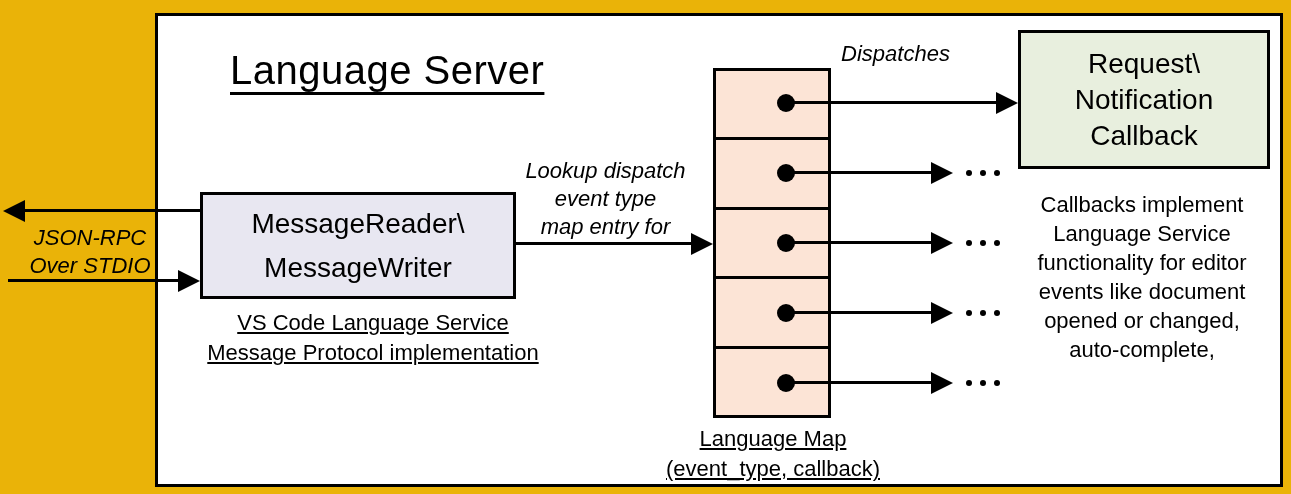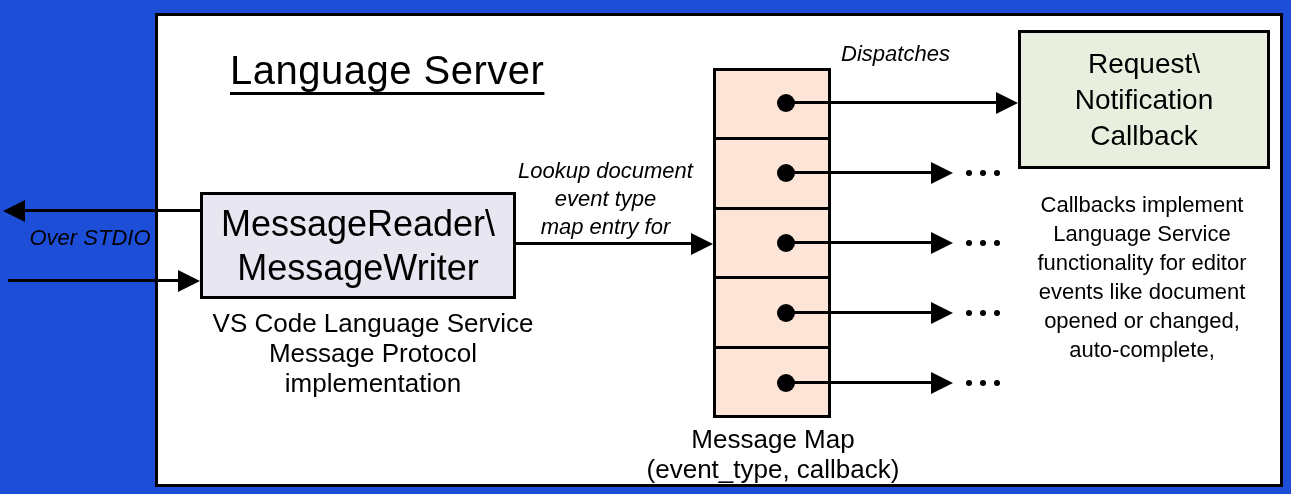--- a/index.html
+++ b/index.html
@@ -1,83 +1,84 @@
 <!DOCTYPE html>
 <html><head>
 <meta charset="utf-8">
 <style>
   html,body{margin:0;padding:0;background:#ffffff;}
   .canvas{
-    position:relative;width:1291px;height:494px;background:#1d4ed8;
+    position:relative;width:1291px;height:494px;background:#eab308;
     font-family:"Liberation Sans",sans-serif;color:#000;overflow:hidden;
   }
   .abs{position:absolute;}
   .outer-box{
     left:155px;top:13px;width:1128px;height:474px;
     border:3px solid #000;box-sizing:border-box;background:#fff;z-index:0;
   }
   .title{
     left:230px;top:48px;font-size:40px;letter-spacing:.5px;
     text-decoration:underline;text-decoration-thickness:3px;text-underline-offset:8px;
     z-index:2;
   }
   .node{
     box-sizing:border-box;border:3px solid #000;z-index:1;
     display:flex;flex-direction:column;justify-content:center;
     text-align:center;
   }
-  .reader-box{left:200px;top:192px;width:316px;height:107px;background:#e8e7f1;font-size:36px;line-height:36px;gap:8px;}
+  .reader-box{left:200px;top:192px;width:316px;height:107px;background:#e8e7f1;font-size:28px;line-height:36px;gap:8px;}
   .callback-box{left:1018px;top:30px;width:252px;height:139px;background:#e8efde;font-size:28px;line-height:36px;}
   .map{
     left:713px;top:68px;width:118px;height:350px;background:#fce4d6;
     border:3px solid #000;box-sizing:border-box;z-index:1;
     display:flex;flex-direction:column;
   }
   .map-cell{flex:1;border-bottom:3px solid #000;}
   .map-cell:last-child{border-bottom:none;}
   .dot{width:18px;height:18px;border-radius:50%;background:#000;z-index:3;}
   .hline{height:3px;background:#000;z-index:2;}
   .ah{width:0;height:0;z-index:2;}
   .ah-r{border-top:11px solid transparent;border-bottom:11px solid transparent;border-left:22px solid #000;}
   .ah-l{border-top:11px solid transparent;border-bottom:11px solid transparent;border-right:22px solid #000;}
   .lbl{z-index:2;text-align:center;}
   .italic{font-style:italic;font-size:22px;line-height:28px;}
-  .caption{font-size:26px;line-height:30px;}
+  .caption{font-size:22px;line-height:30px;text-decoration:underline;}
   .note{font-size:22px;line-height:29px;}
   .ellipsis{display:flex;gap:8px;z-index:2;}
   .ellipsis .edot{width:6px;height:6px;border-radius:50%;background:#000;}
 </style>
 </head>
 <body>
 
 <div class="canvas">
 
   <div class="abs outer-box"></div>
 
   <div class="abs title">Language Server</div>
 
   <div class="abs ah ah-l" style="left:3px;top:200px;"></div>
   <div class="abs hline" style="left:22px;top:209px;width:178px;"></div>
   <div class="abs hline" style="left:8px;top:279px;width:170px;"></div>
   <div class="abs ah ah-r" style="left:178px;top:270px;"></div>
   <div class="abs lbl italic" style="left:15px;top:224px;width:150px;">
+      <div>JSON-RPC</div>
       <div>Over STDIO</div>
     </div>
 
   <div class="abs node reader-box">
       <div>MessageReader\</div>
       <div>MessageWriter</div>
     </div>
   <div class="abs lbl caption" style="left:178px;top:308px;width:390px;">
       <div>VS Code Language Service</div>
       <div>Message Protocol implementation</div>
     </div>
 
   <div class="abs lbl italic" style="left:508px;top:157px;width:195px;">
-      <div>Lookup document</div>
+      <div>Lookup dispatch</div>
       <div>event type</div>
       <div>map entry for</div>
     </div>
   <div class="abs hline" style="left:516px;top:242px;width:175px;"></div>
   <div class="abs ah ah-r" style="left:691px;top:233px;"></div>
 
   <div class="abs map">
     <div class="map-cell"></div>
     <div class="map-cell"></div>
     <div class="map-cell"></div>
@@ -139,17 +140,17 @@
   <div class="abs lbl note" style="left:998px;top:190px;width:288px;text-align:center;">
       <div>Callbacks implement</div>
       <div>Language Service</div>
       <div>functionality for editor</div>
       <div>events like document</div>
       <div>opened or changed,</div>
       <div>auto-complete,</div>
     </div>
 
   <div class="abs lbl caption" style="left:628px;top:424px;width:290px;">
-      <div>Message Map</div>
+      <div>Language Map</div>
       <div>(event_type, callback)</div>
     </div>
 
 </div>
 
 </body></html>

